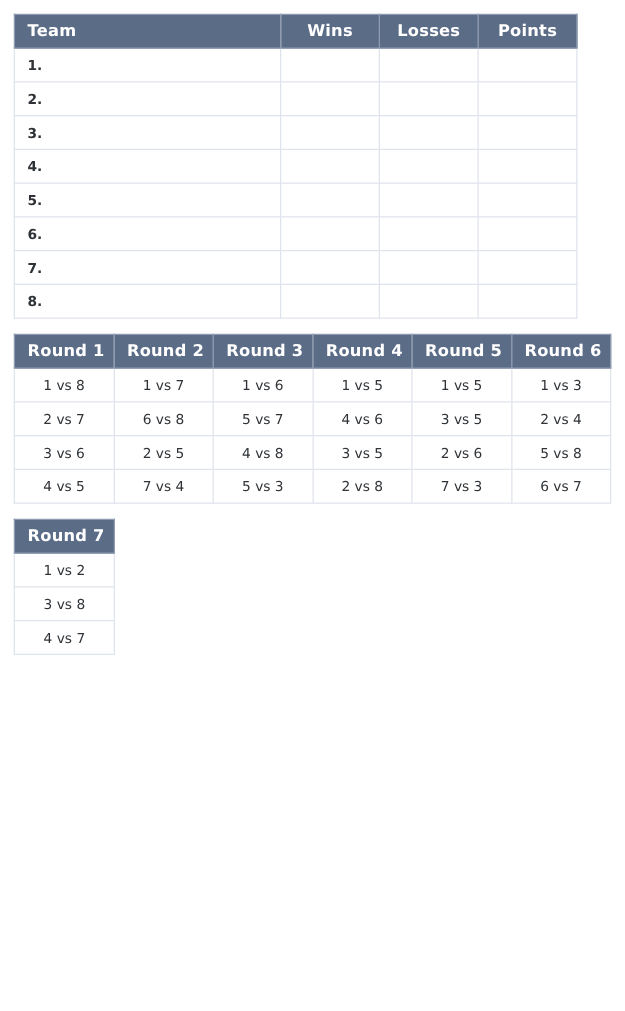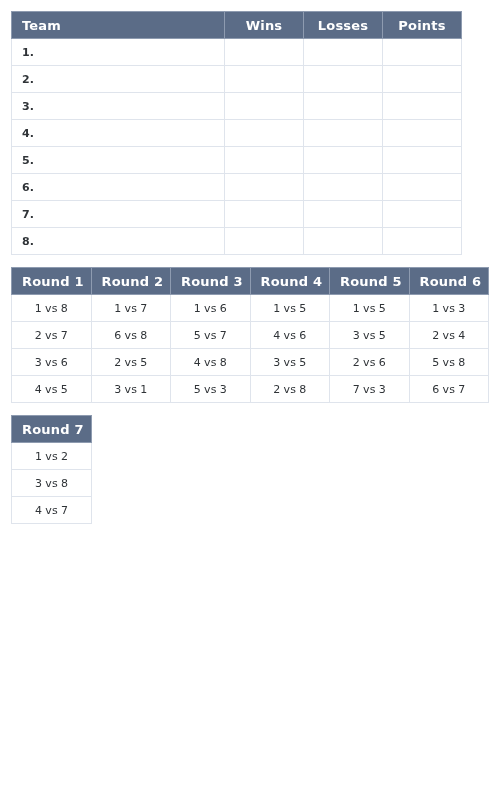--- a/index.html
+++ b/index.html
@@ -178,21 +178,21 @@
         <tr>
           <td>3 vs 6</td>
           <td>2 vs 5</td>
           <td>4 vs 8</td>
           <td>3 vs 5</td>
           <td>2 vs 6</td>
           <td>5 vs 8</td>
         </tr>
         <tr>
           <td>4 vs 5</td>
-          <td>3 vs 1</td>
+          <td>7 vs 4</td>
           <td>5 vs 3</td>
           <td>2 vs 8</td>
           <td>7 vs 3</td>
           <td>6 vs 7</td>
         </tr>
       </tbody>
   </table>
 
   <div class="spacer-lg"></div>
 

